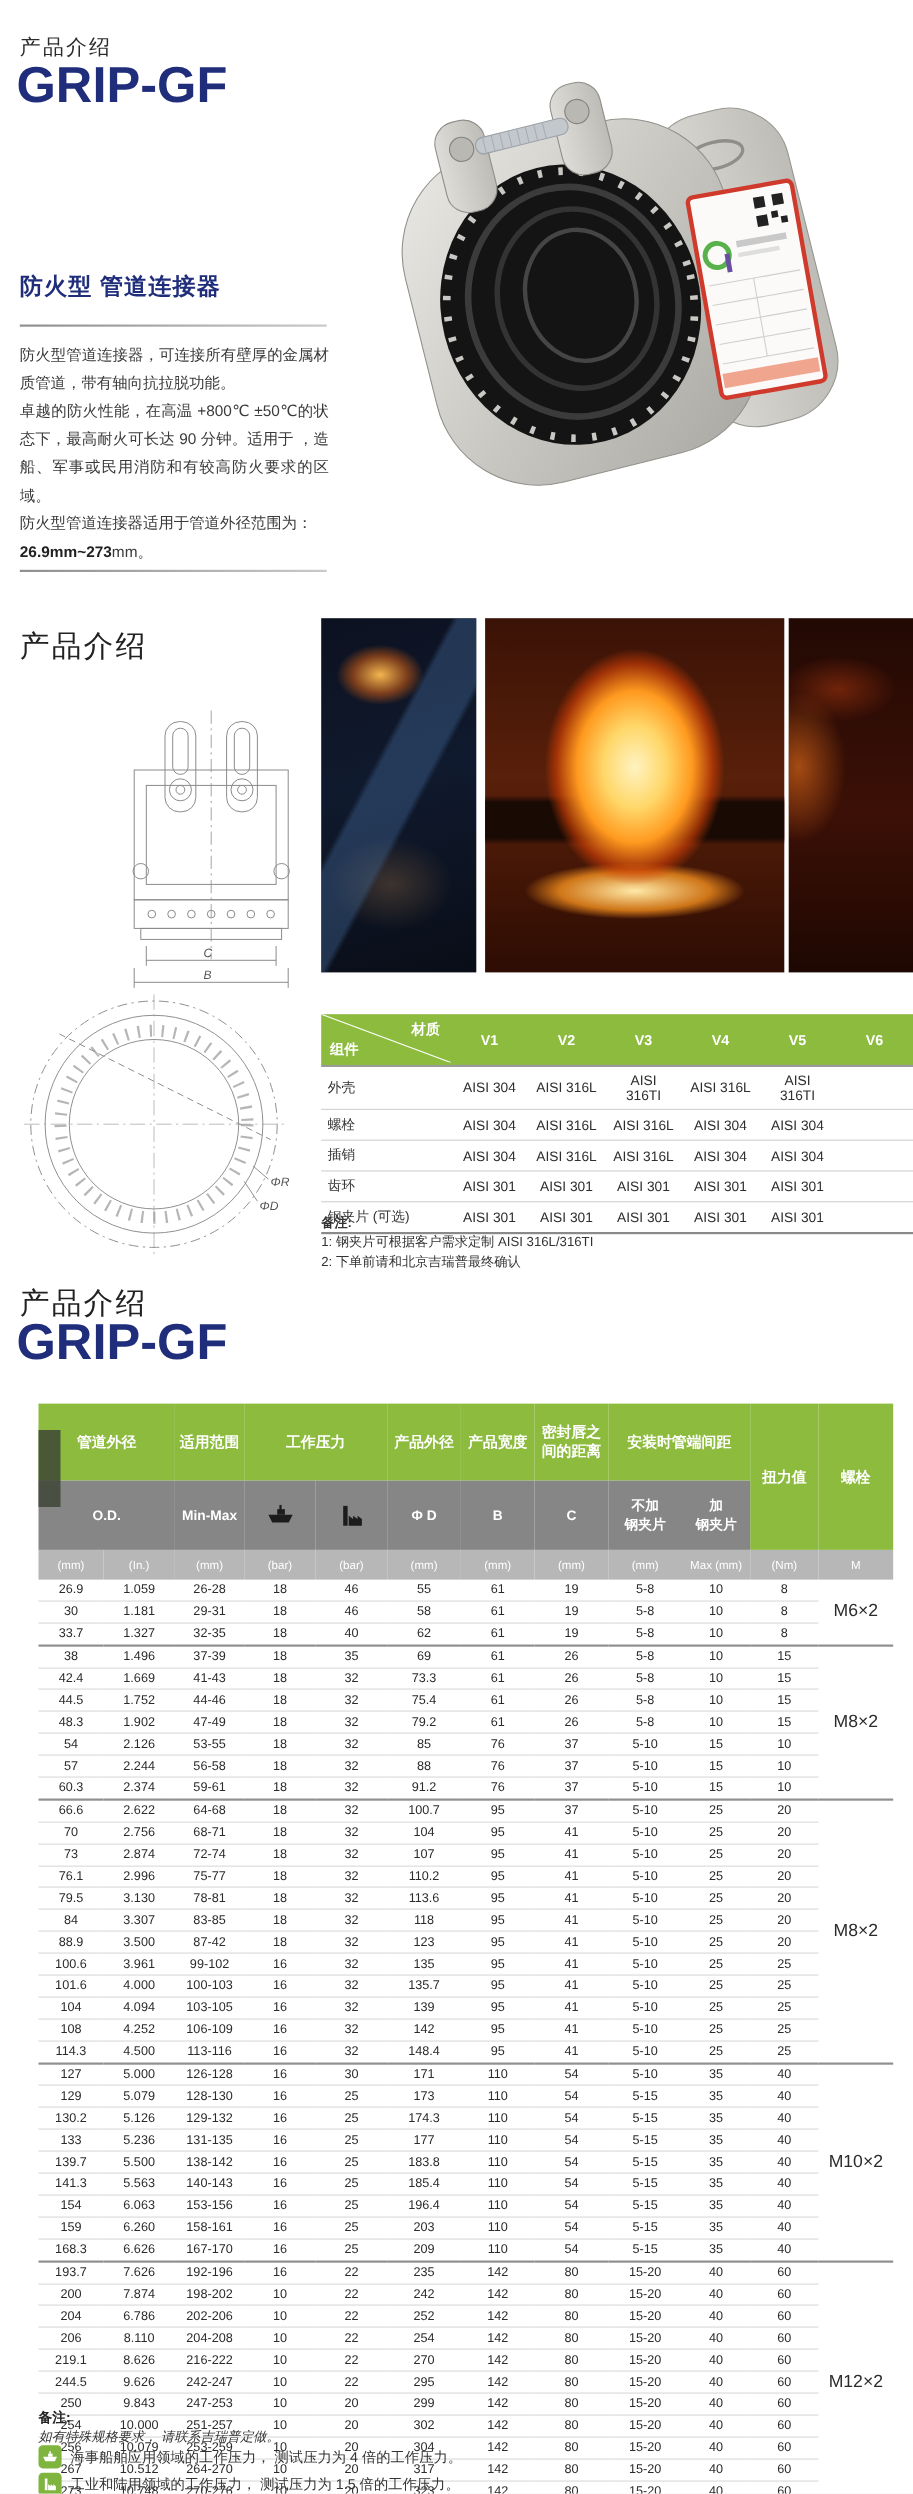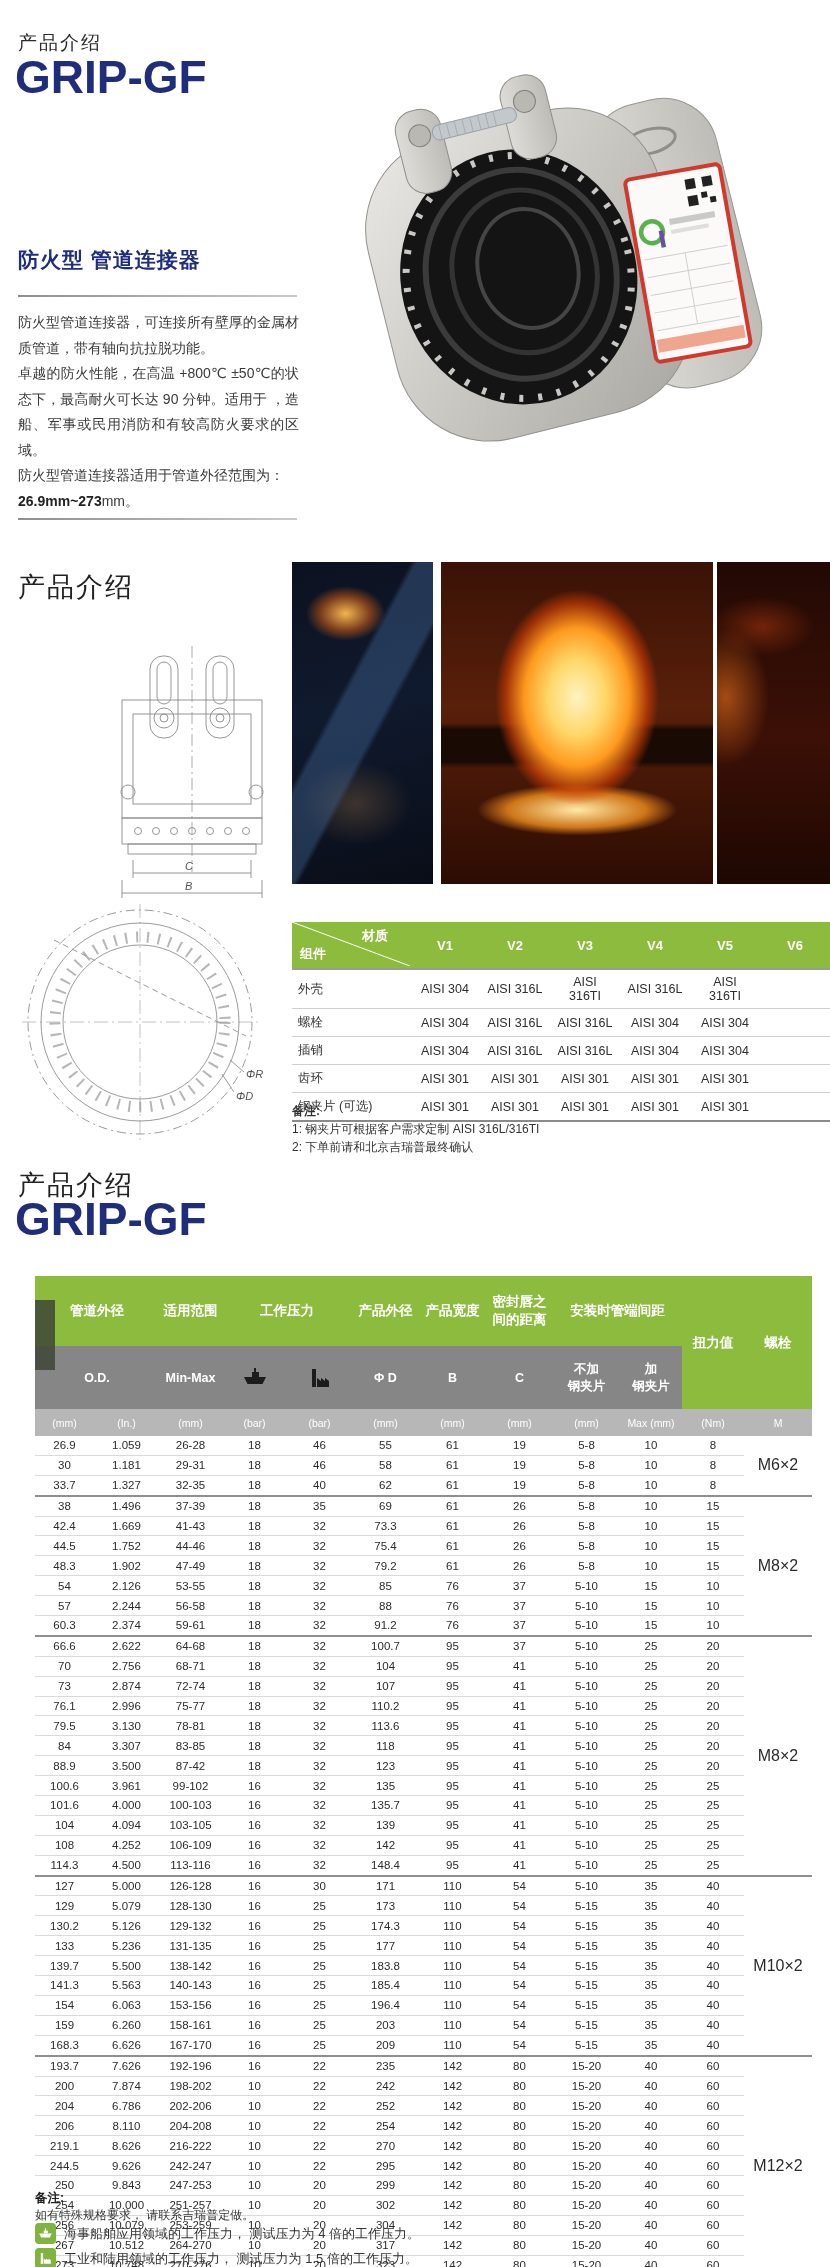--- a/index.html
+++ b/index.html
@@ -30,21 +30,21 @@
   .photo3{background:
      radial-gradient(ellipse 60px 95px at 8% 42%, rgba(255,125,30,.55), transparent 72%),
      radial-gradient(ellipse 70px 40px at 40% 20%, rgba(180,60,15,.5), transparent 75%),
      linear-gradient(180deg,#220904,#3c1006 55%,#1d0702 100%);}
   
   table{border-collapse:collapse;table-layout:fixed;}
   .mat{width:538px;font-size:12.5px;}
   .mat thead th{background:#8cbb3e;color:#fff;font-weight:700;height:44px;font-size:13px;}
   .mat .corner{position:relative;text-align:left;padding:0;}
   .mat .corner svg{position:absolute;left:0;top:0;}
-  .mat .ct{position:absolute;right:22px;top:5px;}
+  .mat .ct{position:absolute;right:10px;top:5px;}
   .mat .cb{position:absolute;left:8px;bottom:5px;}
   .mat tbody th{font-weight:400;text-align:left;padding:5px 2px 5px 6px;color:#333;border-bottom:1px solid #cfcfcf;}
   .mat tbody td{text-align:center;padding:5px 1px;color:#2e2e2e;border-bottom:1px solid #cfcfcf;}
   .mat thead th{border-bottom:2px solid #9a9a9a;}
   .mat tbody tr:last-child th,.mat tbody tr:last-child td{border-bottom:2px solid #8a8a8a;}
   .pre{white-space:pre-line;}
   .matnotes{left:292px;top:1078px;font-size:12px;line-height:18px;color:#333;}
   .matnotes .t{font-weight:800;}
   
   .specwrap{left:35px;top:1252px;width:777px;}
@@ -54,21 +54,21 @@
   .spec .h2 th{background:#868686;color:#fff;height:63px;font-size:12.5px;font-weight:700;}
   .spec .h3 th{background:#b7b7b7;color:#fff;height:27px;font-size:10.5px;font-weight:400;}
   .spec tbody td{height:18.9px;font-size:11.5px;color:#2b2b2b;border-bottom:1px solid #dadada;}
   .spec tbody tr.gend td{border-bottom:2px solid #8f8f8f;}
   .spec tbody tr.tend td{border-bottom:3px solid #7d7d7d;}
   .spec td.bolt{border-bottom:2px solid #8f8f8f;font-size:16px;}
   .cap{left:0;top:0;width:20px;height:70px;background:#3e4637;opacity:.85;}
   .hicon svg{display:block;margin:0 auto;}
   
   .fnote-title{font-weight:800;font-size:12.5px;color:#222;}
-  .fnote{font-size:12px;color:#333;}
+  .fnote{font-size:12px;color:#333;font-style:italic;}
   .fline{display:flex;align-items:center;gap:8px;font-size:13px;color:#333;}
   .gicon{width:21px;height:21px;border-radius:4px;background:#7fb53f;display:flex;align-items:center;justify-content:center;flex:0 0 21px;}
   .fine{font-size:9.5px;color:#555;}
   .dwg text{font-style:italic;fill:#555;font-size:11px;font-family:"Liberation Sans",sans-serif;}
 </style>
 </head>
 <body>
 
 <div class="page">
 

